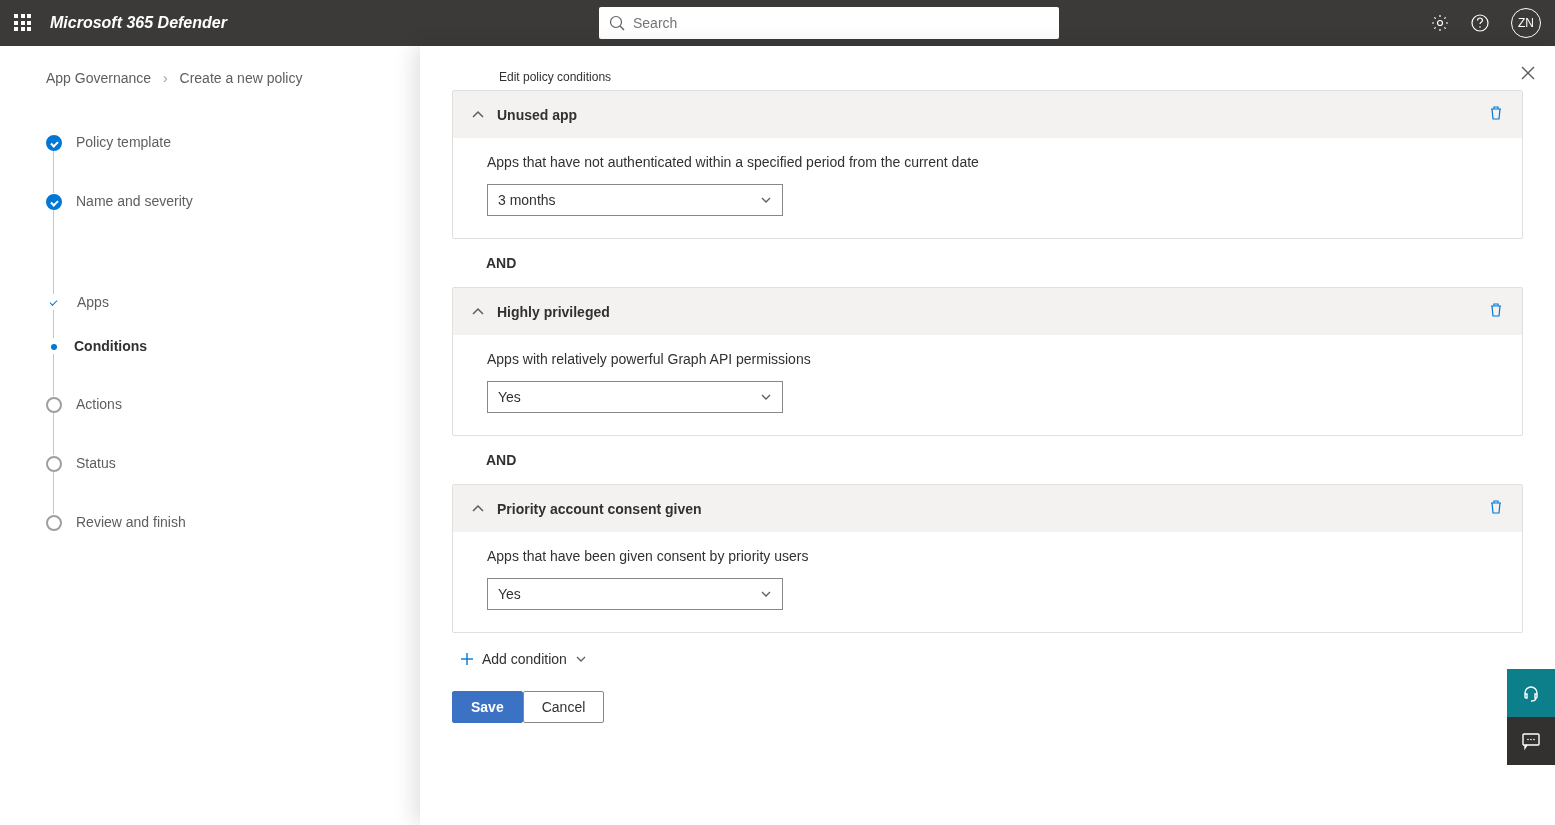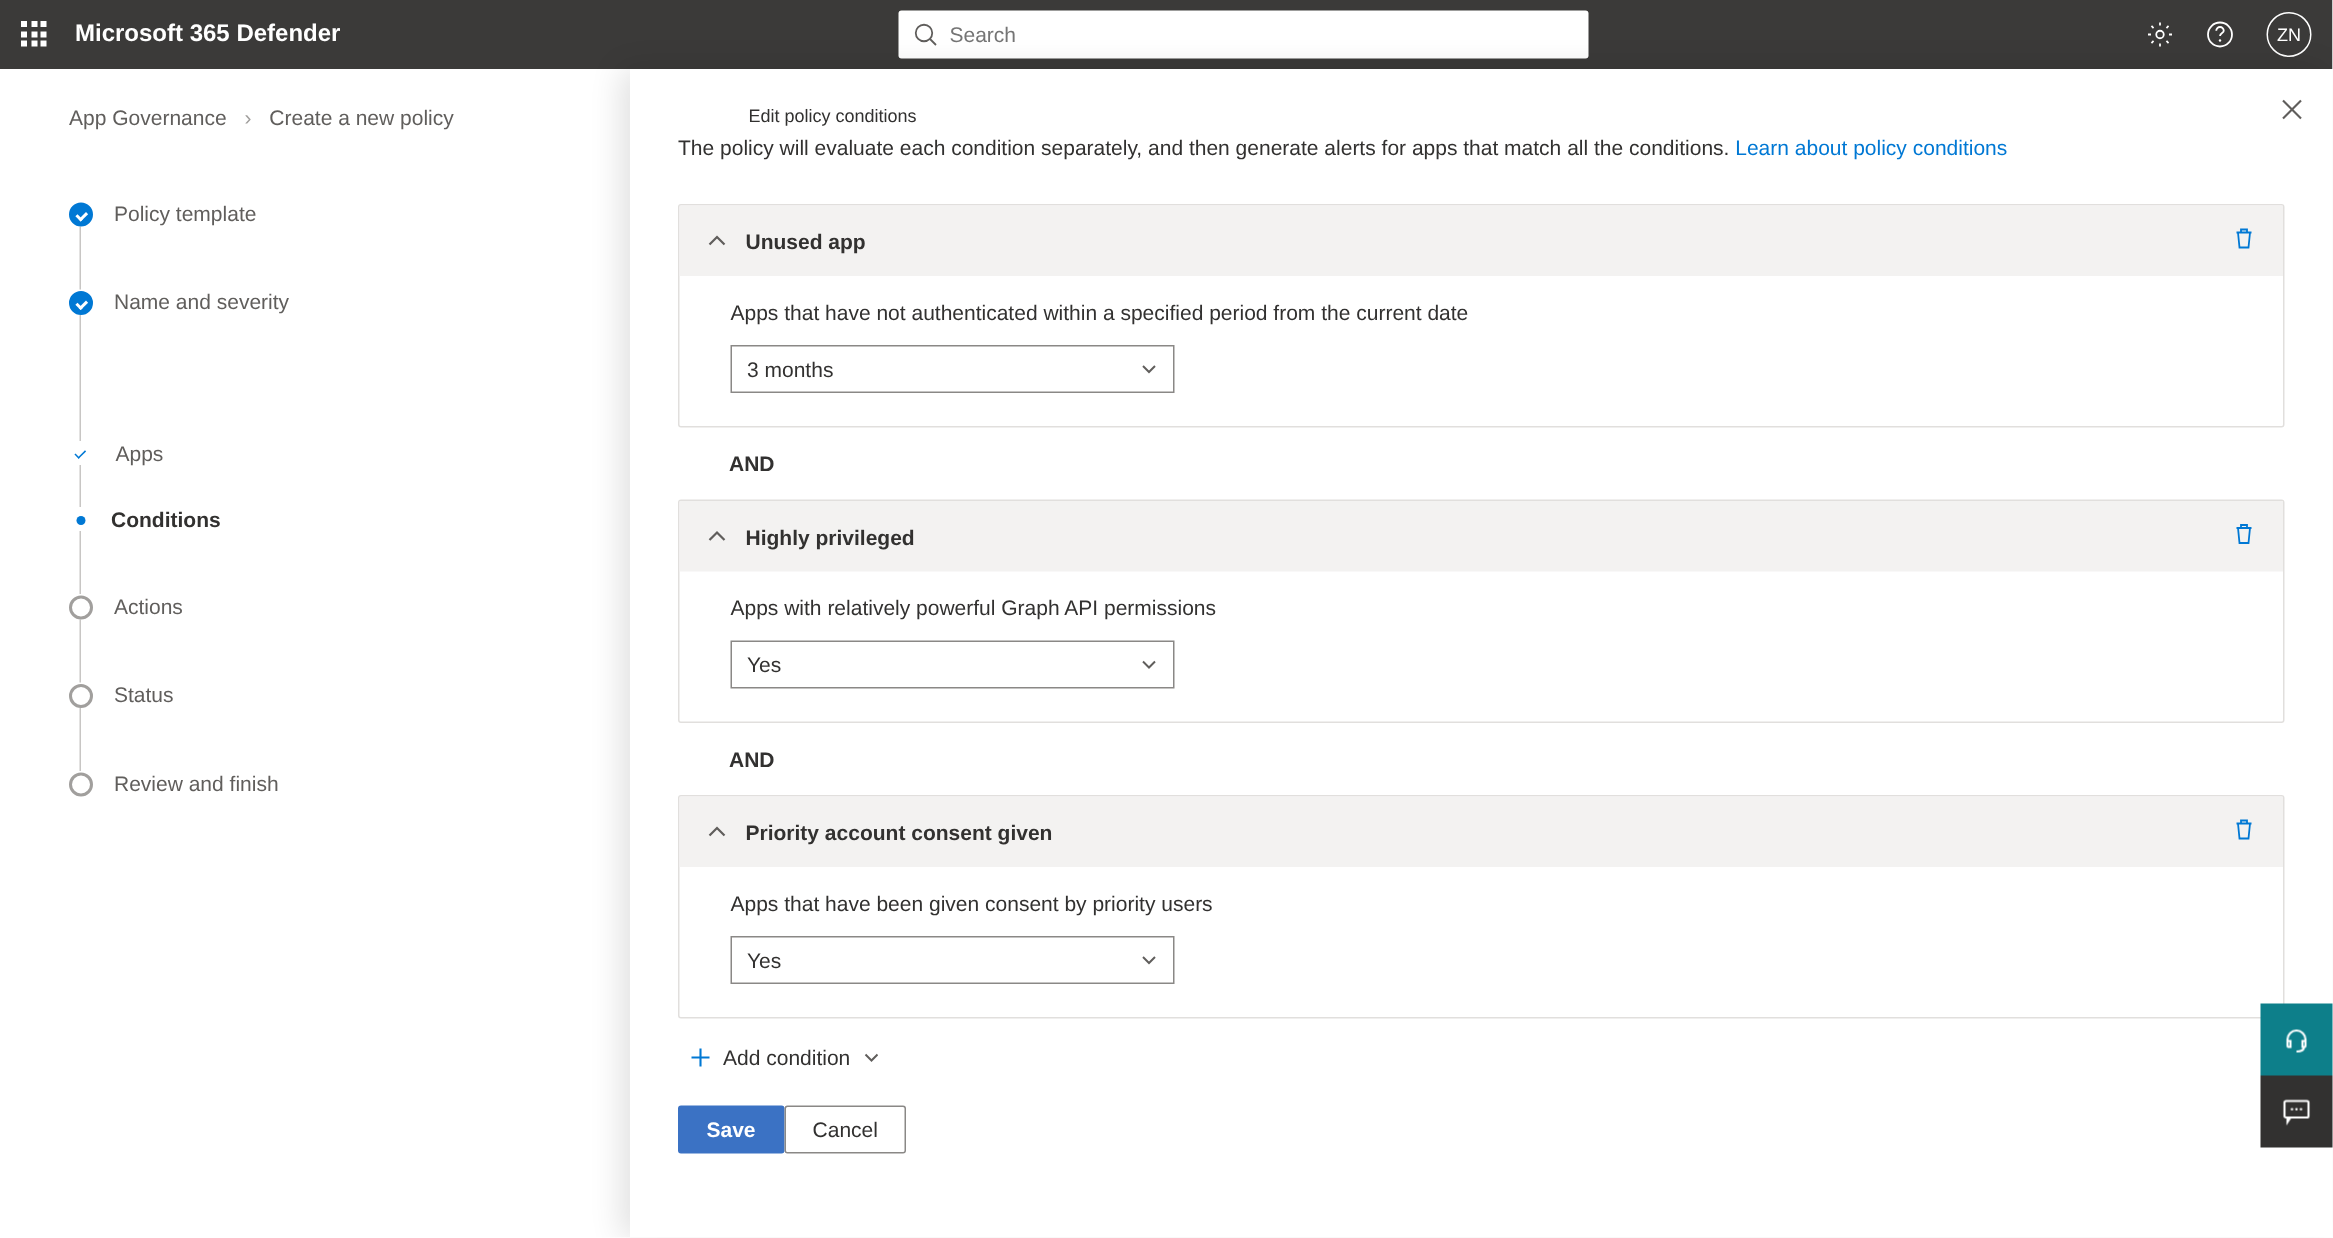--- a/index.html
+++ b/index.html
@@ -2,21 +2,21 @@
 <html><head>
   <meta charset="utf-8">
   <style>
     * { box-sizing: border-box; margin: 0; padding: 0; }
     body { font-family: "Segoe UI", -apple-system, sans-serif; font-size: 14px; color: #323130; background: #fff; overflow: hidden; }
     
     
     .header { display: flex; align-items: center; height: 46px; background: #3b3a39; color: #fff; padding: 0 14px; }
     .waffle { width: 18px; height: 18px; display: grid; grid-template: repeat(3,1fr)/repeat(3,1fr); gap: 2px; margin-right: 18px; cursor: pointer; }
     .waffle span { background: #fff; width: 4px; height: 4px; }
-    .brand { font-size: 16px; font-weight: 600; }
+    .brand { font-size: 16px; font-weight: 600; font-style: italic; }
     .search-wrap { flex: 1; display: flex; justify-content: center; }
     .search-box { display: flex; align-items: center; width: 460px; height: 32px; background: #fff; border-radius: 2px; padding: 0 10px; }
     .search-box svg { margin-right: 8px; }
     .search-box input { border: none; outline: none; flex: 1; font-size: 14px; color: #a21caf; }
     .header-right { display: flex; align-items: center; gap: 22px; }
     .header-icon { cursor: pointer; display:flex; align-items:center; justify-content:center; }
     .avatar { width: 30px; height: 30px; border: 1px solid #fff; border-radius: 50%; display: flex; align-items: center; justify-content: center; font-size: 12px; }
 
     .body { display: flex; height: calc(825px - 46px); }
     
@@ -165,23 +165,20 @@
   </div>
 
   <div class="panel">
     <div class="close-btn">
       <svg width="14" height="14" viewBox="0 0 14 14">
           <line x1="1" y1="1" x2="13" y2="13" stroke="#605e5c" stroke-width="1.4"></line>
           <line x1="13" y1="1" x2="1" y2="13" stroke="#605e5c" stroke-width="1.4"></line>
         </svg>
     </div>
     <h1>Edit policy conditions</h1>
-    <div class="panel-sub">
-      <span>The policy will evaluate each condition separately, and then generate alerts for apps that match all the conditions. </span><a href="#">Learn about policy conditions</a>
-    </div>
 
     <div class="cond-block">
       <div class="cond-header">
         <span class="chev">
             <svg width="14" height="14" viewBox="0 0 14 14">
               <path d="M2 9l5-5 5 5" stroke="#605e5c" stroke-width="1.5" fill="none"></path>
             </svg>
           </span>
         <span class="cond-title">Unused app</span>
         <span class="trash"><svg width="16" height="16" viewBox="0 0 16 16" fill="none">

